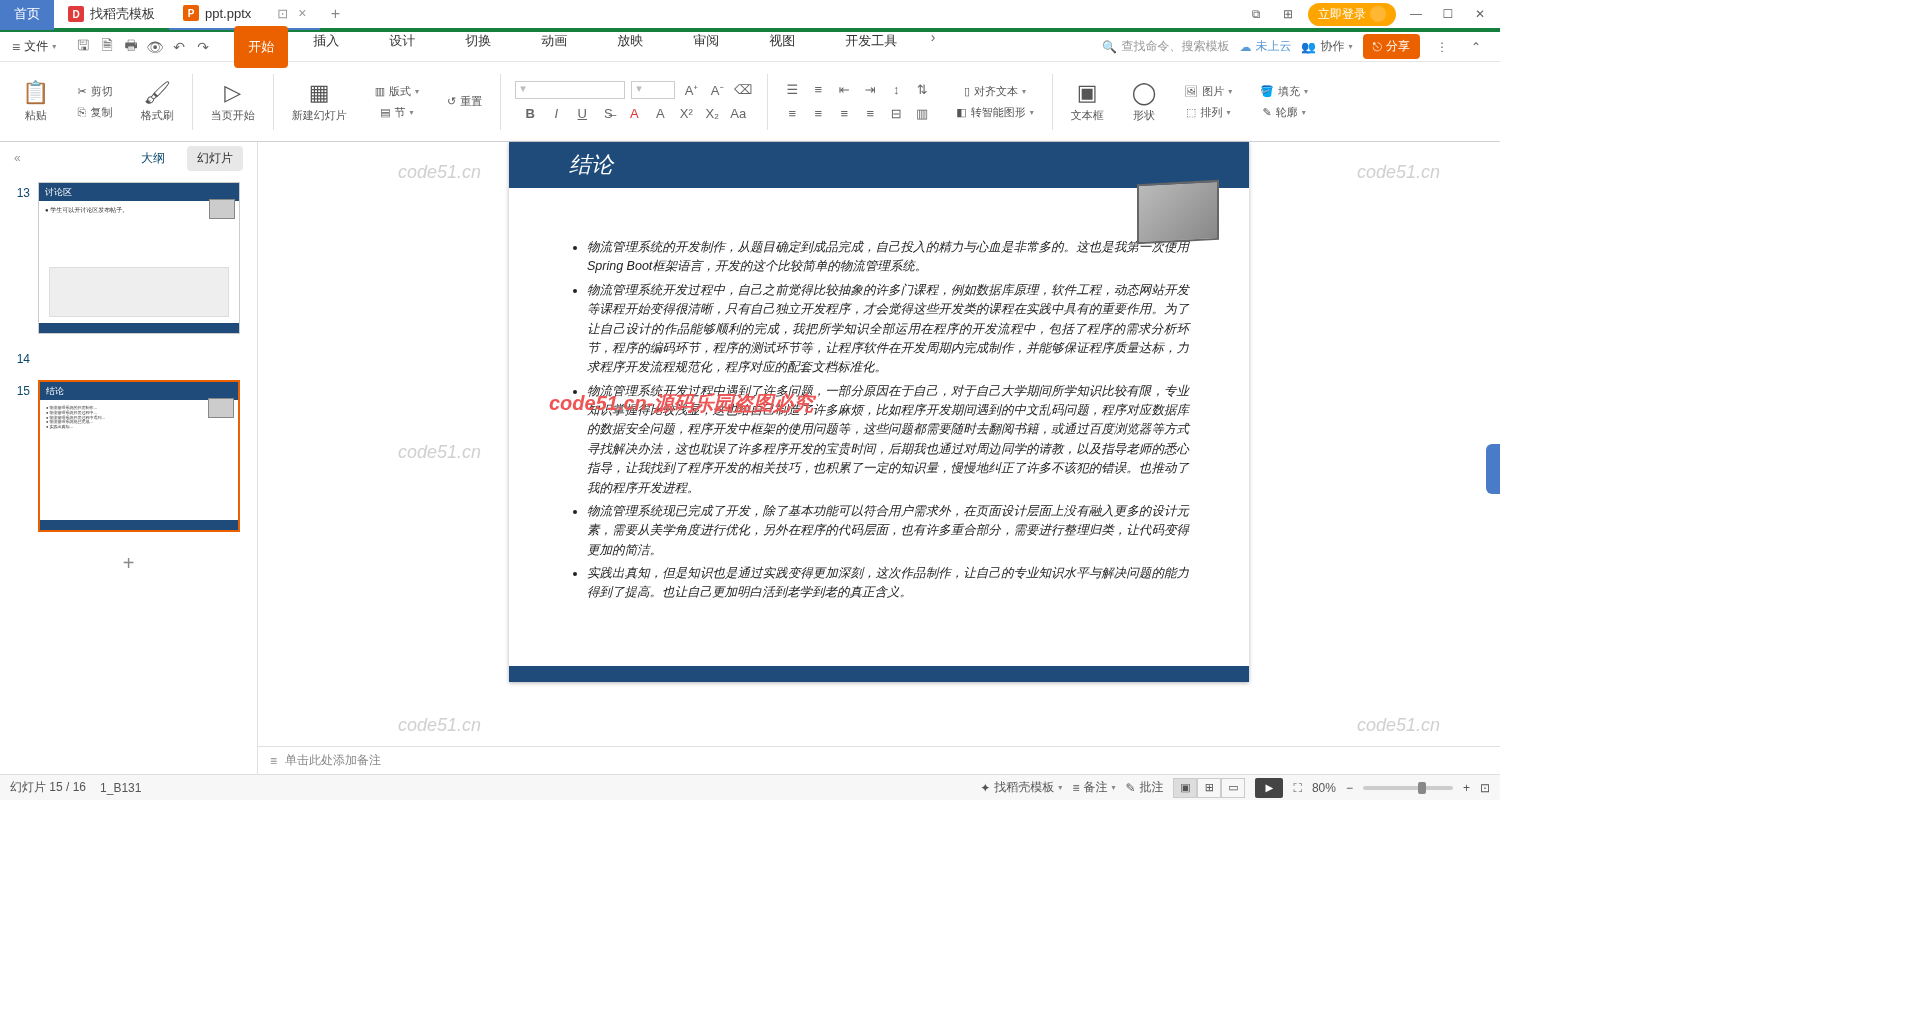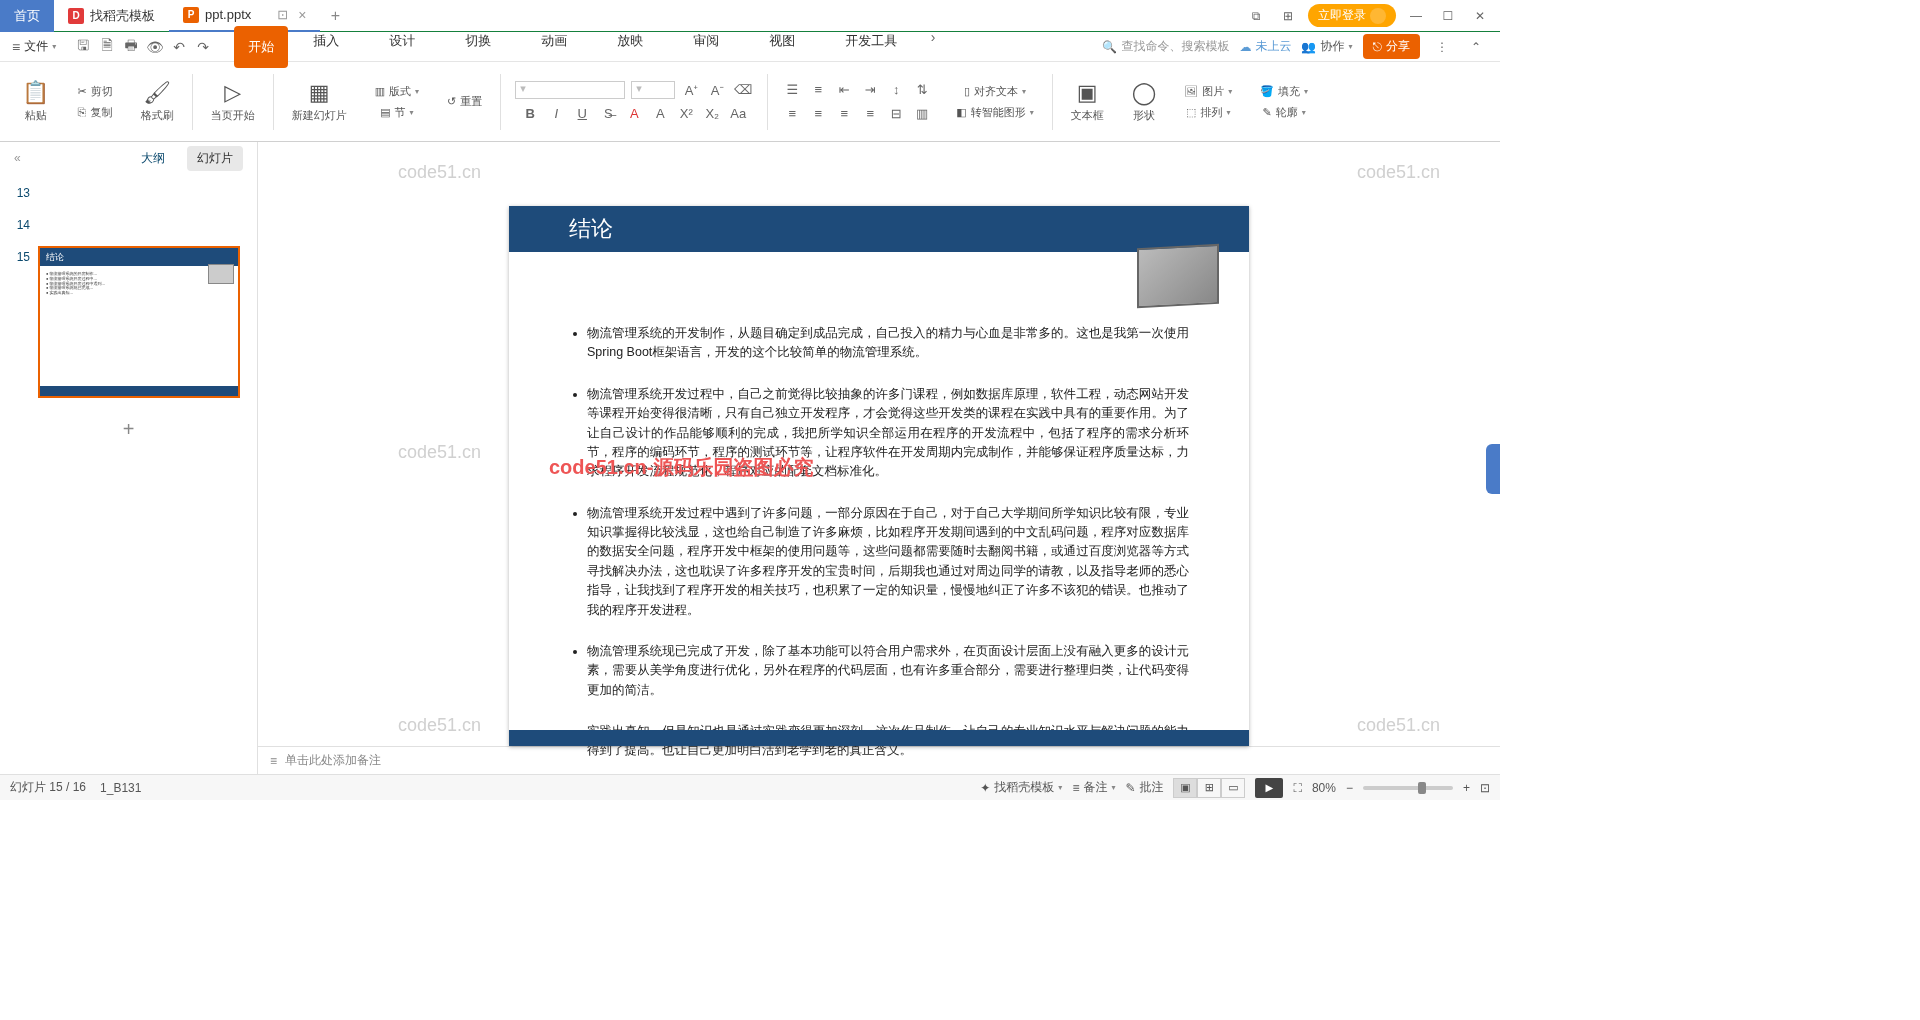--- a/index.html
+++ b/index.html
@@ -1,19 +1,19 @@
 <!DOCTYPE html>
 <html><head>
 <meta charset="utf-8">
 <style>
 * { margin: 0; padding: 0; box-sizing: border-box; font-family: "Microsoft YaHei", sans-serif; }
 body { background: #fff; width: 1500px; height: 800px; overflow: hidden; font-size: 12px; color: #333; }
 
 
-.tabs-bar { height: 32px; background: #fff; display: flex; align-items: center; border-bottom: 1px solid #15803d; }
+.tabs-bar { height: 32px; background: #fff; display: flex; align-items: center; border-bottom: 4px solid #15803d; }
 .tab { height: 32px; display: flex; align-items: center; padding: 0 14px; gap: 6px; font-size: 13px; cursor: pointer; }
 .tab.home { background: #4a7bc8; color: #fff; }
 .tab-icon-d { width: 16px; height: 16px; background: #e13a3a; border-radius: 2px; display: flex; align-items: center; justify-content: center; color: #fff; font-size: 10px; font-weight: bold; }
 .tab-icon-p { width: 16px; height: 16px; background: #eb6100; border-radius: 2px; display: flex; align-items: center; justify-content: center; color: #fff; font-size: 10px; font-weight: bold; }
 .tab.active { border-bottom: 2px solid #4a7bc8; }
 .tab-close { color: #999; font-size: 14px; margin-left: 4px; }
 .tab-add { width: 30px; text-align: center; color: #888; font-size: 16px; cursor: pointer; }
 .tab-right { margin-left: auto; display: flex; align-items: center; gap: 8px; padding-right: 8px; }
 .icon-btn { width: 24px; height: 24px; display: flex; align-items: center; justify-content: center; color: #666; cursor: pointer; }
 .login-btn { background: #ffa500; color: #fff; border-radius: 12px; padding: 3px 10px; font-size: 12px; display: flex; align-items: center; gap: 4px; }
@@ -56,28 +56,28 @@
 .thumb-num { width: 20px; text-align: right; font-size: 12px; color: #0c4a6e; padding-top: 4px; }
 .thumb { width: 202px; height: 152px; border: 1px solid #ccc; background: #fff; position: relative; overflow: hidden; }
 .thumb.selected { border: 2px solid #eb6100; }
 .thumb-header { height: 18px; background: #1e4b7a; color: #fff; font-size: 9px; padding: 3px 6px; }
 .thumb-footer { position: absolute; bottom: 0; left: 0; right: 0; height: 10px; background: #1e4b7a; }
 .thumb-body { padding: 6px; font-size: 6px; color: #333; line-height: 1.3; }
 .thumb-img-small { position: absolute; top: 16px; right: 4px; width: 26px; height: 20px; background: #ccc; border: 1px solid #888; }
 .add-slide { text-align: center; font-size: 20px; color: #888; cursor: pointer; padding: 6px; }
 
 .canvas-area { flex: 1; background: #fff; display: flex; flex-direction: column; position: relative; }
-.slide-canvas { flex: 1; display: flex; align-items: flex-end; justify-content: center; position: relative; }
+.slide-canvas { flex: 1; display: flex; align-items: flex-start; justify-content: center; position: relative; font-style: italic; }
 .slide { width: 740px; height: 540px; background: #fff; box-shadow: 0 1px 4px rgba(0,0,0,0.3); position: relative; }
 .slide-top-bar { height: 46px; background: #1e4b7a; color: #fff; font-size: 22px; padding: 8px 60px; font-family: "SimSun", serif; }
 .slide-bot-bar { position: absolute; bottom: 0; left: 0; right: 0; height: 16px; background: #1e4b7a; }
 .slide-photo { position: absolute; top: 40px; right: 30px; width: 82px; height: 60px; background: linear-gradient(135deg,#bbb,#888); border: 2px solid #666; transform: skewY(-3deg); }
 .slide-content { padding: 50px 60px 30px 60px; font-size: 12.5px; line-height: 1.55; color: #222; font-family: "SimHei", sans-serif; }
 .slide-content ul { list-style: disc; padding-left: 18px; }
-.slide-content li { margin-bottom: 4px; text-align: justify; margin-top: 22px; }
+.slide-content li { margin-bottom: 4px; text-align: justify; }
 .watermark { position: absolute; color: #d0d0d0; font-size: 18px; pointer-events: none; }
 .wm-red { position: absolute; color: #e55; font-size: 20px; font-weight: bold; pointer-events: none; }
 .notes-bar { height: 28px; border-top: 1px solid #e0e0e0; display: flex; align-items: center; padding: 0 12px; gap: 8px; color: #888; font-size: 12px; }
 
 
 .status-bar { height: 26px; background: #f7f7f7; border-top: 1px solid #e0e0e0; display: flex; align-items: center; padding: 0 10px; font-size: 12px; color: #555; gap: 14px; }
 .status-right { margin-left: auto; display: flex; align-items: center; gap: 10px; }
 .sbtn { display: flex; align-items: center; gap: 4px; cursor: pointer; color: #555; }
 .view-btns { display: flex; gap: 0; }
 .vbtn { width: 24px; height: 20px; display: flex; align-items: center; justify-content: center; border: 1px solid #ccc; font-size: 11px; cursor: pointer; }
@@ -323,20 +323,27 @@
   <div class="side-panel">
     <div class="side-tabs">
       <span class="collapse-btn">«</span>
       <div style="flex:1"></div>
       <span class="side-tab">大纲</span>
       <span class="side-tab active">幻灯片</span>
     </div>
     <div class="thumbs">
       <div class="thumb-row">
         <div class="thumb-num">13</div>
+        <div class="thumb">
+          <div class="thumb-header">讨论区</div>
+          <div class="thumb-img-small"></div>
+          <div class="thumb-body">● 学生可以开讨论区发布帖子。</div>
+          <div style="position:absolute;bottom:16px;left:10px;right:10px;height:50px;background:#eee;border:1px solid #ddd"></div>
+          <div class="thumb-footer"></div>
+        </div>
       </div>
       <div class="thumb-row">
         <div class="thumb-num">14</div>
       </div>
       <div class="thumb-row">
         <div class="thumb-num">15</div>
         <div class="thumb selected">
           <div class="thumb-header">结论</div>
           <div class="thumb-img-small"></div>
           <div class="thumb-body" style="font-size:4px;line-height:1.2">● 物流管理系统的开发制作...<br>● 物流管理系统开发过程中...<br>● 物流管理系统开发过程中遇到...<br>● 物流管理系统现已完成...<br>● 实践出真知...</div>

